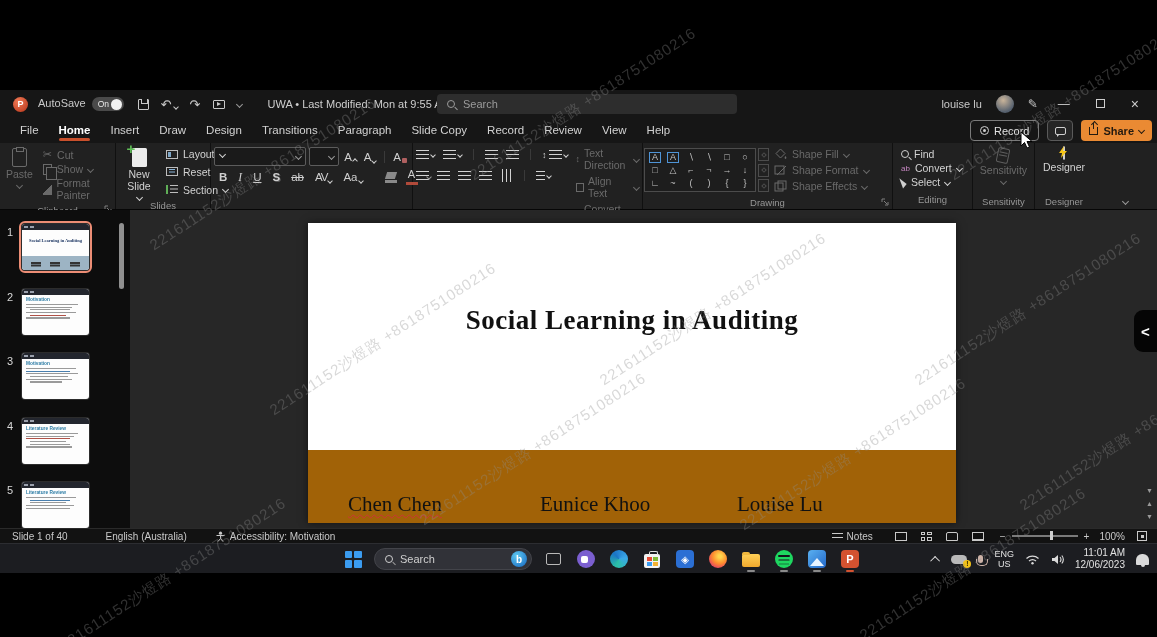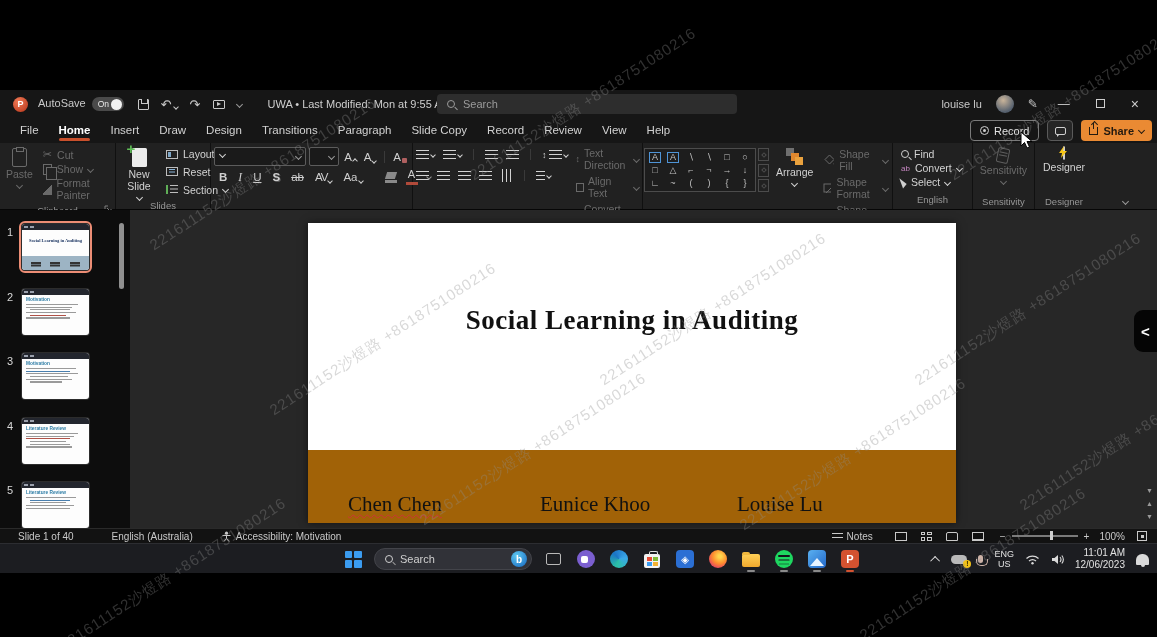--- a/index.html
+++ b/index.html
@@ -466,29 +466,20 @@
                 <span class="ca" style="width:4px;height:4px"></span>
               </span>
             <span>
                 <span class="cv" style="width:4px;height:4px"></span>
               </span>
             <span>
                 <span class="cv" style="width:4px;height:4px"></span>
               </span>
           </div>
         </div>
-        <div class="bigbtn">
-          <span class="i-arrange">
-              <i class="a1"></i>
-              <i class="a2"></i>
-              <i class="a3"></i>
-            </span>
-          <span>Arrange</span>
-          <span class="cv"></span>
-        </div>
         <div class="scol dis" style="gap:2px">
           <div class="srow dis">
             <svg width="13" height="12">
                 <path d="M6.5 1 11 5.5 6.5 10 2 5.5z" fill="none" stroke="#6a6a6a"></path>
                 <path d="M11.5 8q1.8 2 0 3-1.8-1 0-3z" fill="#6a6a6a"></path>
               </svg>
             <span>Shape Fill</span>
               <span class="cv"></span>
           </div>
           <div class="srow dis">
@@ -528,21 +519,21 @@
           <span>Convert</span>
             <span class="cv"></span>
         </div>
         <div class="srow">
           <span class="i-cursorsel"></span>
           <span>Select</span>
             <span class="cv"></span>
         </div>
       </div>
       <div class="rg-foot">
-          <span>English</span>
+          <span>Editing</span>
         </div>
     </div>
 
 
     <div class="rg" style="width:62px">
       <div class="rg-body" style="justify-content:center">
         <div class="bigbtn dis">
           <span class="i-sens"></span>
           <span>Sensitivity</span>
           <span class="cv"></span>
@@ -665,21 +656,21 @@
 
     <div class="sidetab">&lt;</div>
     <div class="navarrows">
       <span>▼</span>
       <span>▲</span>
       <span>▼</span>
     </div>
   </div>
 
   <div class="statusbar">
-    <span class="sb-item" style="margin-left:18px">Slide 1 of 40</span>
+    <span class="sb-item" style="margin-left:12px">Slide 1 of 40</span>
     <span class="sb-item" style="margin-left:38px">English (Australia)</span>
     <span class="sb-item" style="margin-left:28px">
       <svg width="11" height="11">
           <circle cx="5.5" cy="2.2" r="1.6" fill="#c9c9c9"></circle>
           <path d="M1.5 4.5h8M5.5 4.5v3M5.5 7.5 3 10.5M5.5 7.5 8 10.5" stroke="#c9c9c9" fill="none"></path>
         </svg>
       <span>Accessibility: Motivation</span>
     </span>
     <span style="flex:1"></span>
     <span class="sb-item">

